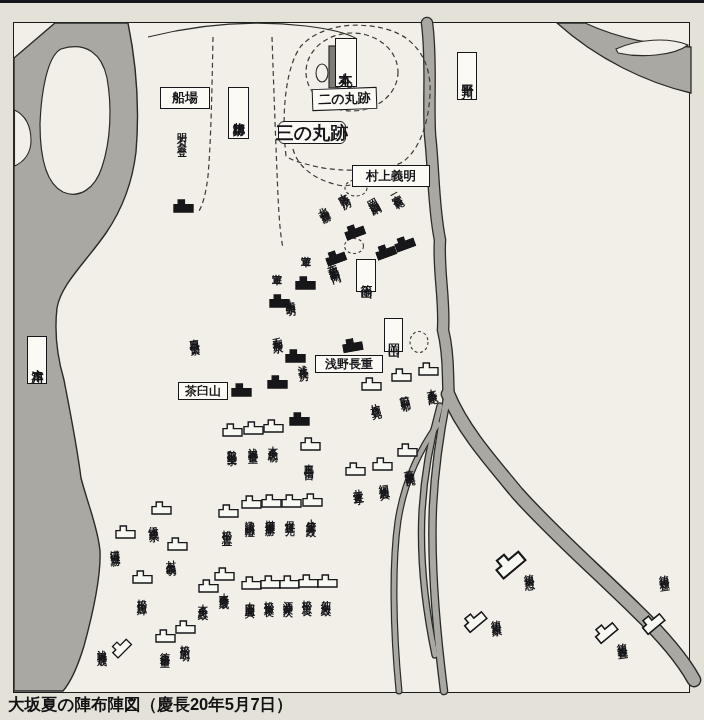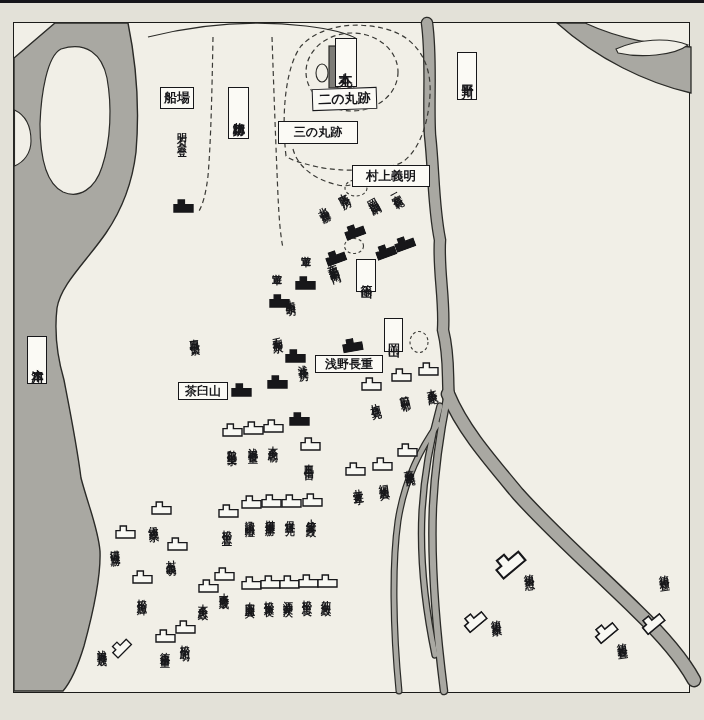--- a/index.html
+++ b/index.html
@@ -258,27 +258,28 @@
       <div class="flag" style="left: 592.925px; top: 622.95px; transform: rotate(-40deg);"><svg width="24.15" height="16.099999999999998" viewBox="0 0 21 14">
           <path d="M1,5.6 H5.2 V1 H11.4 V5.6 H20 V13 H1 Z" fill="#f8f8f3" stroke="#17171a" stroke-width="1.4" stroke-linejoin="miter"></path>
         </svg></div>
       <div class="vname" style="left: 614px; top: 635px; transform: rotate(-8deg);">徳川義直</div>
       <div class="flag" style="left: 639.925px; top: 613.95px; transform: rotate(-40deg);"><svg width="24.15" height="16.099999999999998" viewBox="0 0 21 14">
           <path d="M1,5.6 H5.2 V1 H11.4 V5.6 H20 V13 H1 Z" fill="#f8f8f3" stroke="#17171a" stroke-width="1.4" stroke-linejoin="miter"></path>
         </svg></div>
       <div class="vname" style="left: 656px; top: 567px; transform: rotate(-8deg);">徳川頼宣</div>
     </div>
   <div id="places-layer">
-      <div class="pbox h" style="left: 160px; top: 87px; width: 34px; height: 22px; font-size: 13px;">船場</div>
+      <div class="pbox h" style="left: 160px; top: 87px; width: 50px; height: 22px; font-size: 13px;">船場</div>
       <div class="pbox v" style="left: 228px; top: 87px; width: 21px; height: 52px; font-size: 12px;">惣構跡</div>
       <div class="pbox v" style="left: 335px; top: 38px; width: 22px; height: 49px; font-size: 14px;">本丸</div>
       <div class="pbox h" style="left: 312px; top: 88px; width: 65px; height: 22px; font-size: 13px; transform: rotate(-2deg);">二の丸跡</div>
-      <div class="pbox h" style="left: 278px; top: 121px; width: 80px; height: 23px; font-size: 12px;">三の丸跡</div>
+      <div class="pbox h" style="left: 278px; top: 121px; width: 68px; height: 23px; font-size: 18px; border-radius: 6px;">三の丸跡</div>
       <div class="pbox h" style="left: 352px; top: 165px; width: 78px; height: 22px; font-size: 12.5px;">村上義明</div>
       <div class="pbox v" style="left: 457px; top: 52px; width: 20px; height: 48px; font-size: 12px;">平野川</div>
       <div class="pbox v" style="left: 27px; top: 336px; width: 20px; height: 48px; font-size: 12px;">木津川</div>
       <div class="pbox v" style="left: 356px; top: 259px; width: 20px; height: 33px; font-size: 12px;">篠山</div>
       <div class="pbox v" style="left: 384px; top: 318px; width: 19px; height: 34px; font-size: 12px;">岡山</div>
       <div class="pbox h" style="left: 315px; top: 355px; width: 68px; height: 18px; font-size: 12px;">浅野長重</div>
       <div class="pbox h" style="left: 178px; top: 382px; width: 50px; height: 18px; font-size: 12px;">茶臼山</div>
     </div>
 
+  <div id="caption">大坂夏の陣布陣図（慶長20年5月7日）</div>
 </div>
 
 </body></html>

